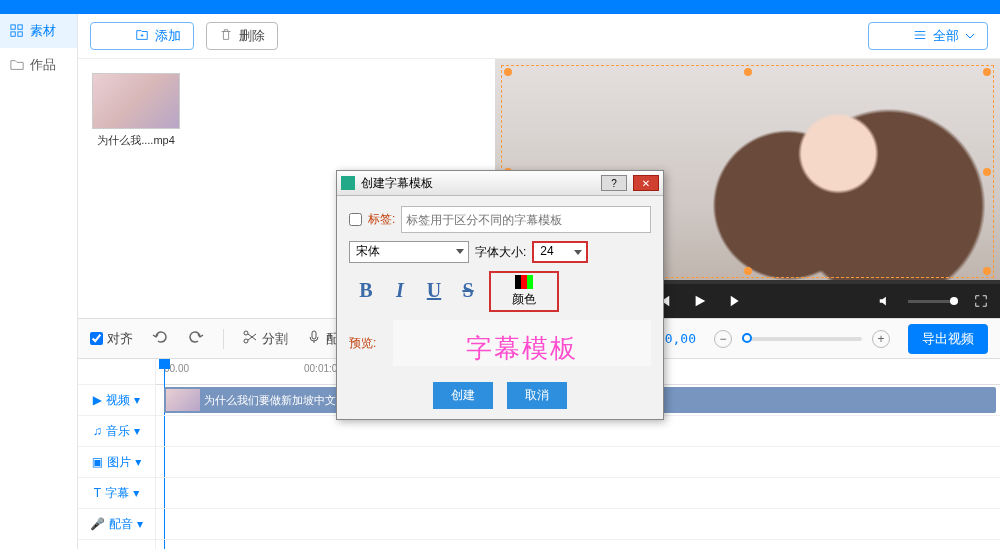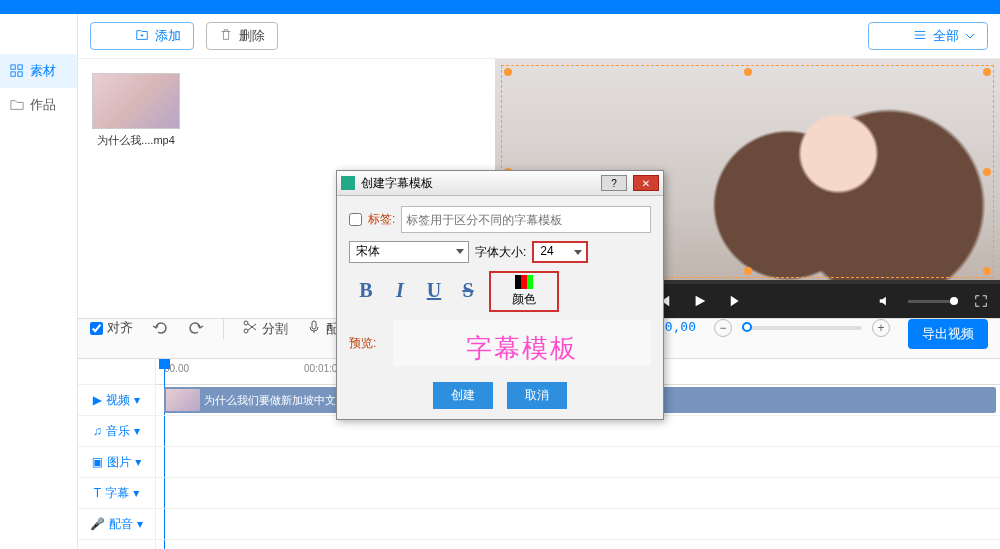--- a/index.html
+++ b/index.html
@@ -7,21 +7,21 @@
   
   
   .topbar{height:14px;background:#0080ff;}
   
   
   .main{display:flex;height:calc(549px - 14px);}
   
   
   .leftnav{width:78px;background:#fff;border-right:1px solid #e5e5e5;}
   .leftnav .nav-item{display:flex;align-items:center;gap:6px;padding:8px 10px;font-size:13px;color:#555;cursor:pointer;}
-  .leftnav .nav-item.active{background:#e8f4ff;color:#0080ff;margin-top:40px;}
+  .leftnav .nav-item.active{background:#e8f4ff;color:#0080ff;}
   .leftnav .ico{width:14px;height:14px;display:inline-block;}
   
   
   .right{flex:1;display:flex;flex-direction:column;}
   
   
   .toolbar{display:flex;align-items:center;padding:8px 12px;gap:12px;border-bottom:1px solid #eee;}
   .btn{display:inline-flex;align-items:center;gap:6px;border:1px solid #bbb;border-radius:4px;background:#fff;padding:4px 12px;font-size:13px;color:#444;cursor:pointer;}
   .btn.blue{color:#0080ff;border-color:#6bb8ff;padding-left:44px;}
   .spacer{flex:1;}
@@ -45,21 +45,21 @@
   .h-tl{top:2px;left:2px}.h-tr{top:2px;right:2px}.h-bl{bottom:2px;left:2px}.h-br{bottom:2px;right:2px}
   .h-ml{top:50%;left:2px;transform:translateY(-50%)}.h-mr{top:50%;right:2px;transform:translateY(-50%)}
   .h-mt{left:50%;top:2px;transform:translateX(-50%)}.h-mb{left:50%;bottom:2px;transform:translateX(-50%)}
   .preview-ctrl{height:34px;background:#222;display:flex;align-items:center;padding:0 12px;gap:16px;color:#fff;}
   .pctrl-center{flex:1;display:flex;justify-content:center;gap:22px;}
   .pico{width:14px;height:14px;display:inline-block;cursor:pointer;}
   .preview-seek{position:absolute;left:0;right:0;bottom:34px;height:4px;background:#333;}
   .preview-seek .knob{position:absolute;left:2%;top:-4px;width:10px;height:10px;border-radius:50%;background:#0af;}
   
   
-  .editbar{height:40px;background:#fafafa;border-bottom:1px solid #ddd;display:flex;align-items:flex-start;padding:0 12px;gap:18px;font-size:13px;color:#444;}
+  .editbar{height:40px;background:#fafafa;border-bottom:1px solid #ddd;display:flex;align-items:center;padding:0 12px;gap:18px;font-size:13px;color:#444;}
   .editbar .chk{display:flex;align-items:center;gap:4px;}
   .editbar .tool{display:flex;align-items:center;gap:4px;cursor:pointer;}
   .timecode{color:#0080ff;font-family:monospace;}
   .zoom{display:flex;align-items:center;gap:10px;}
   .zslider{width:120px;height:4px;background:#ddd;border-radius:2px;position:relative;}
   .zslider .dot{position:absolute;left:0;top:-4px;width:10px;height:10px;border-radius:50%;border:2px solid #0080ff;background:#fff;}
   .export{margin-left:auto;background:#0080ff;color:#fff;border:none;border-radius:4px;padding:6px 14px;font-size:13px;cursor:pointer;}
   
   
   .timeline{flex:1;display:flex;overflow:hidden;background:#fff;}

